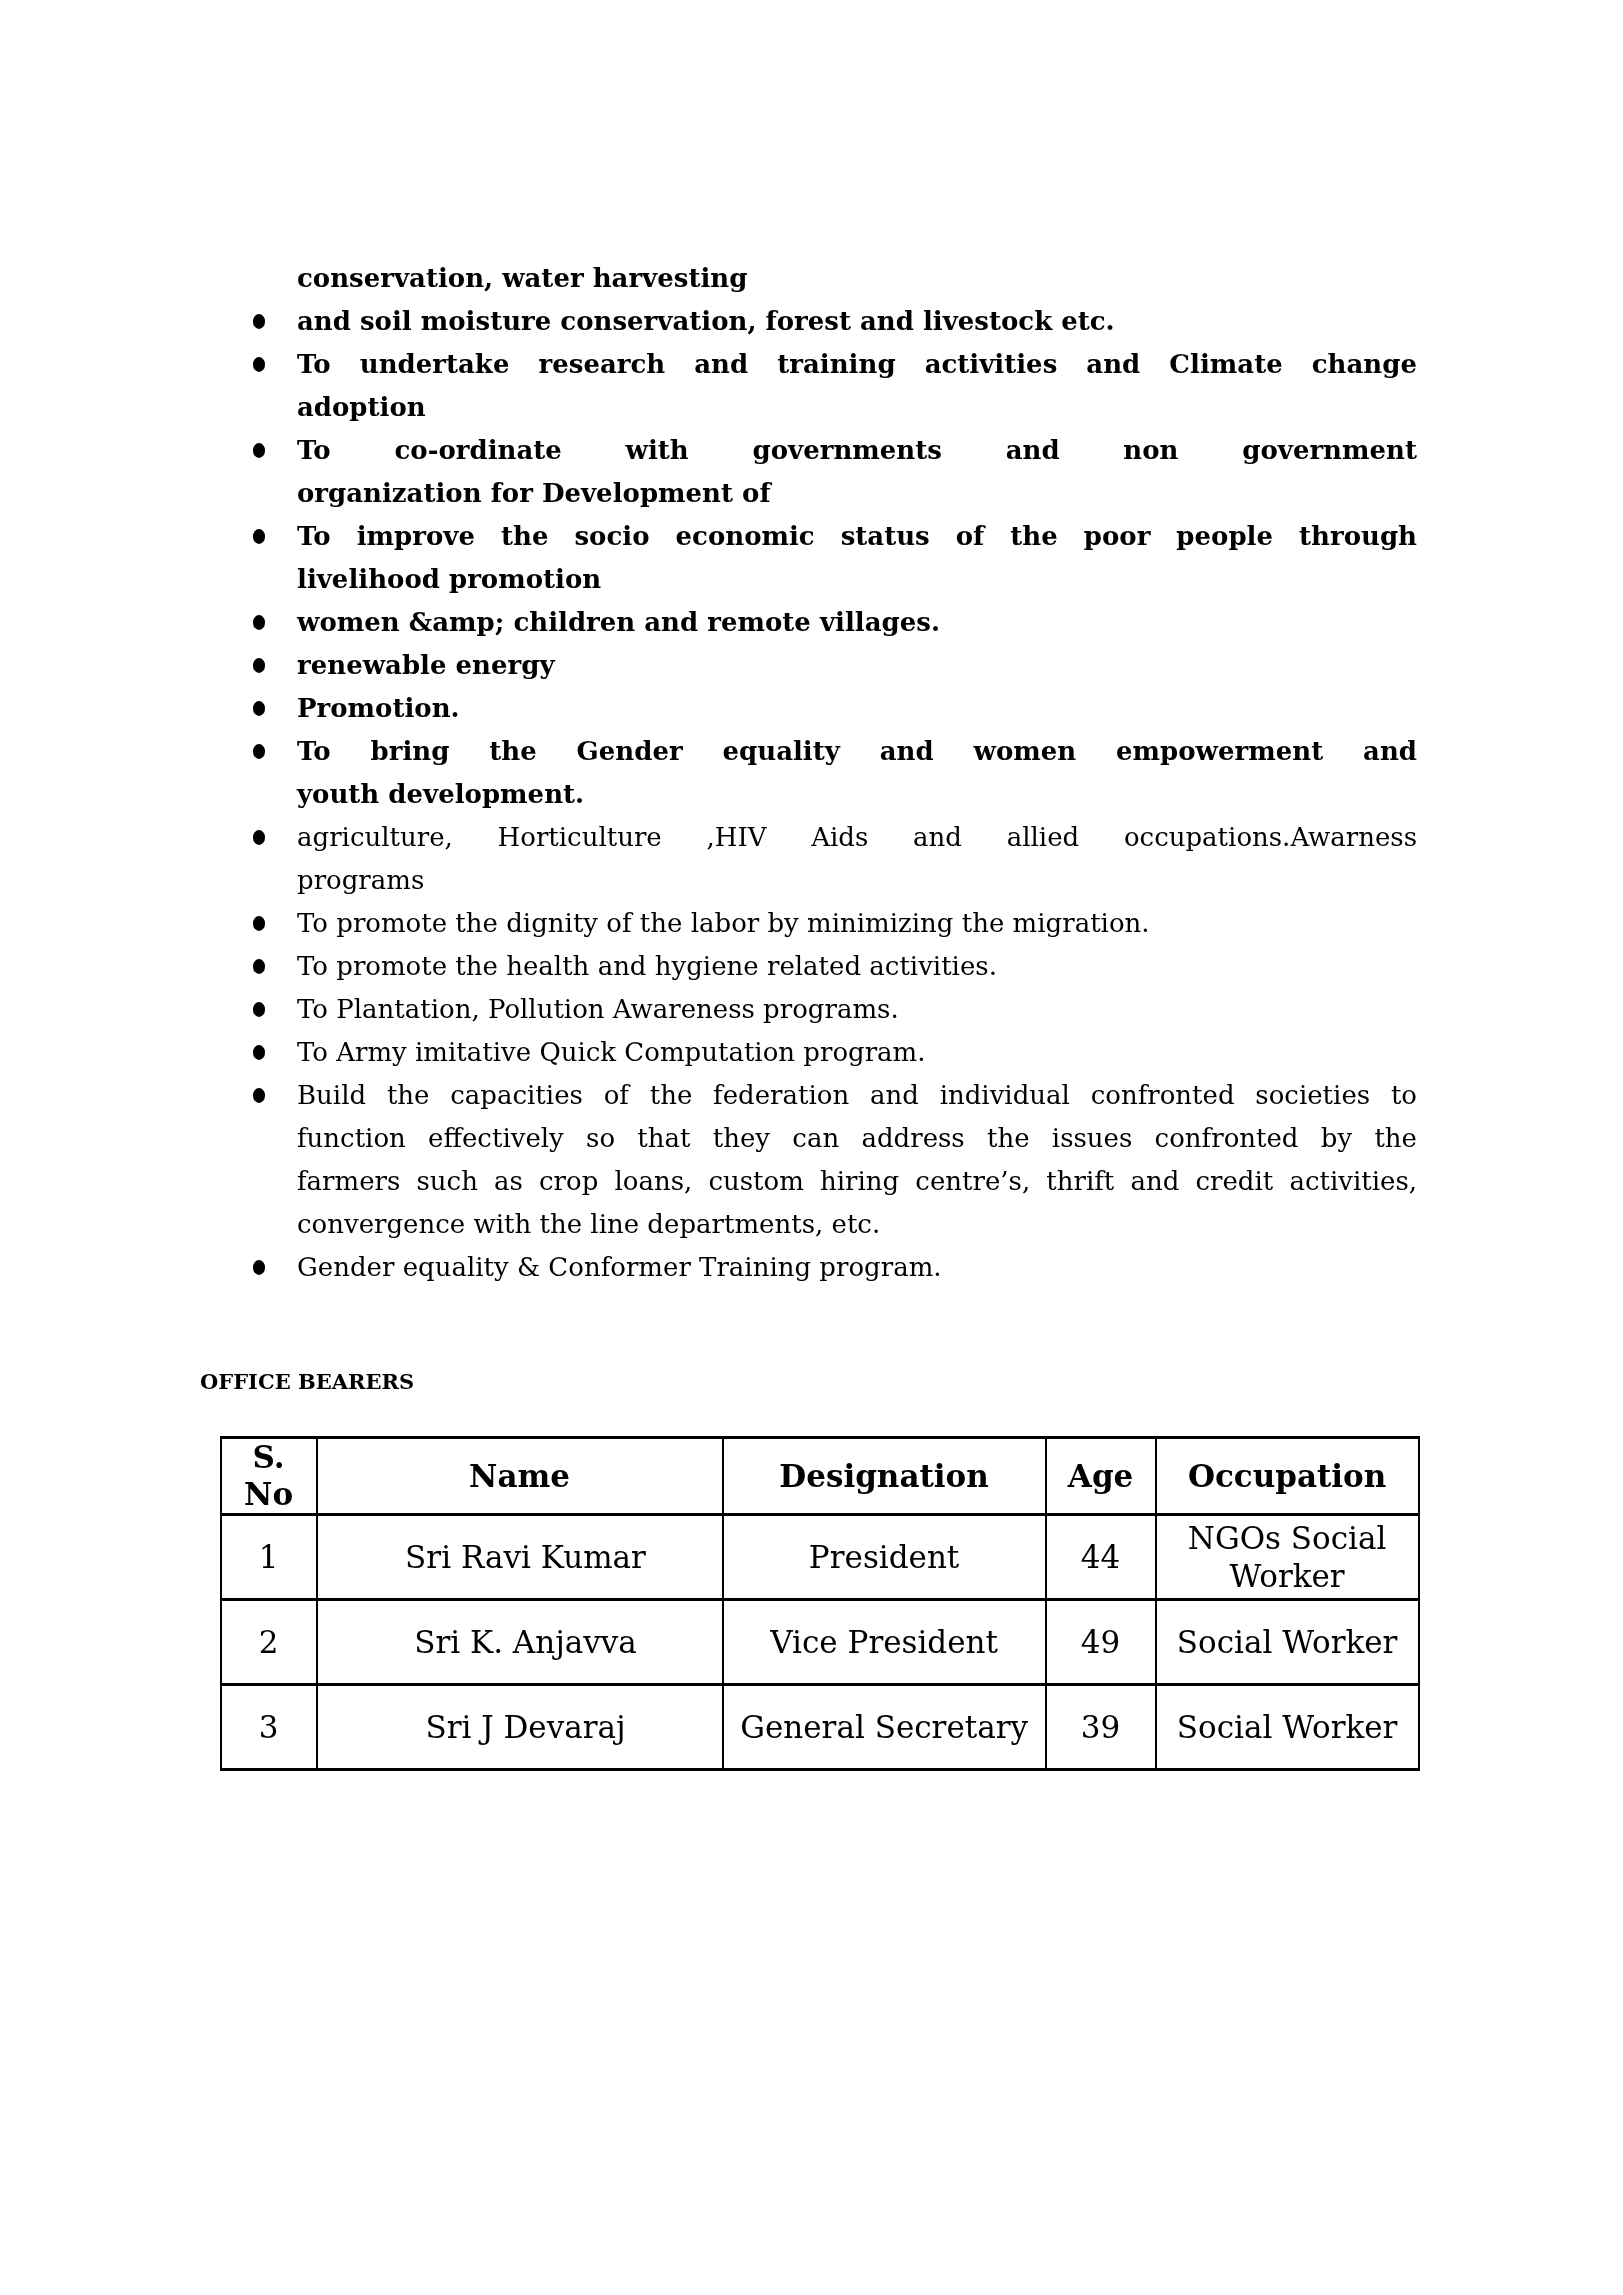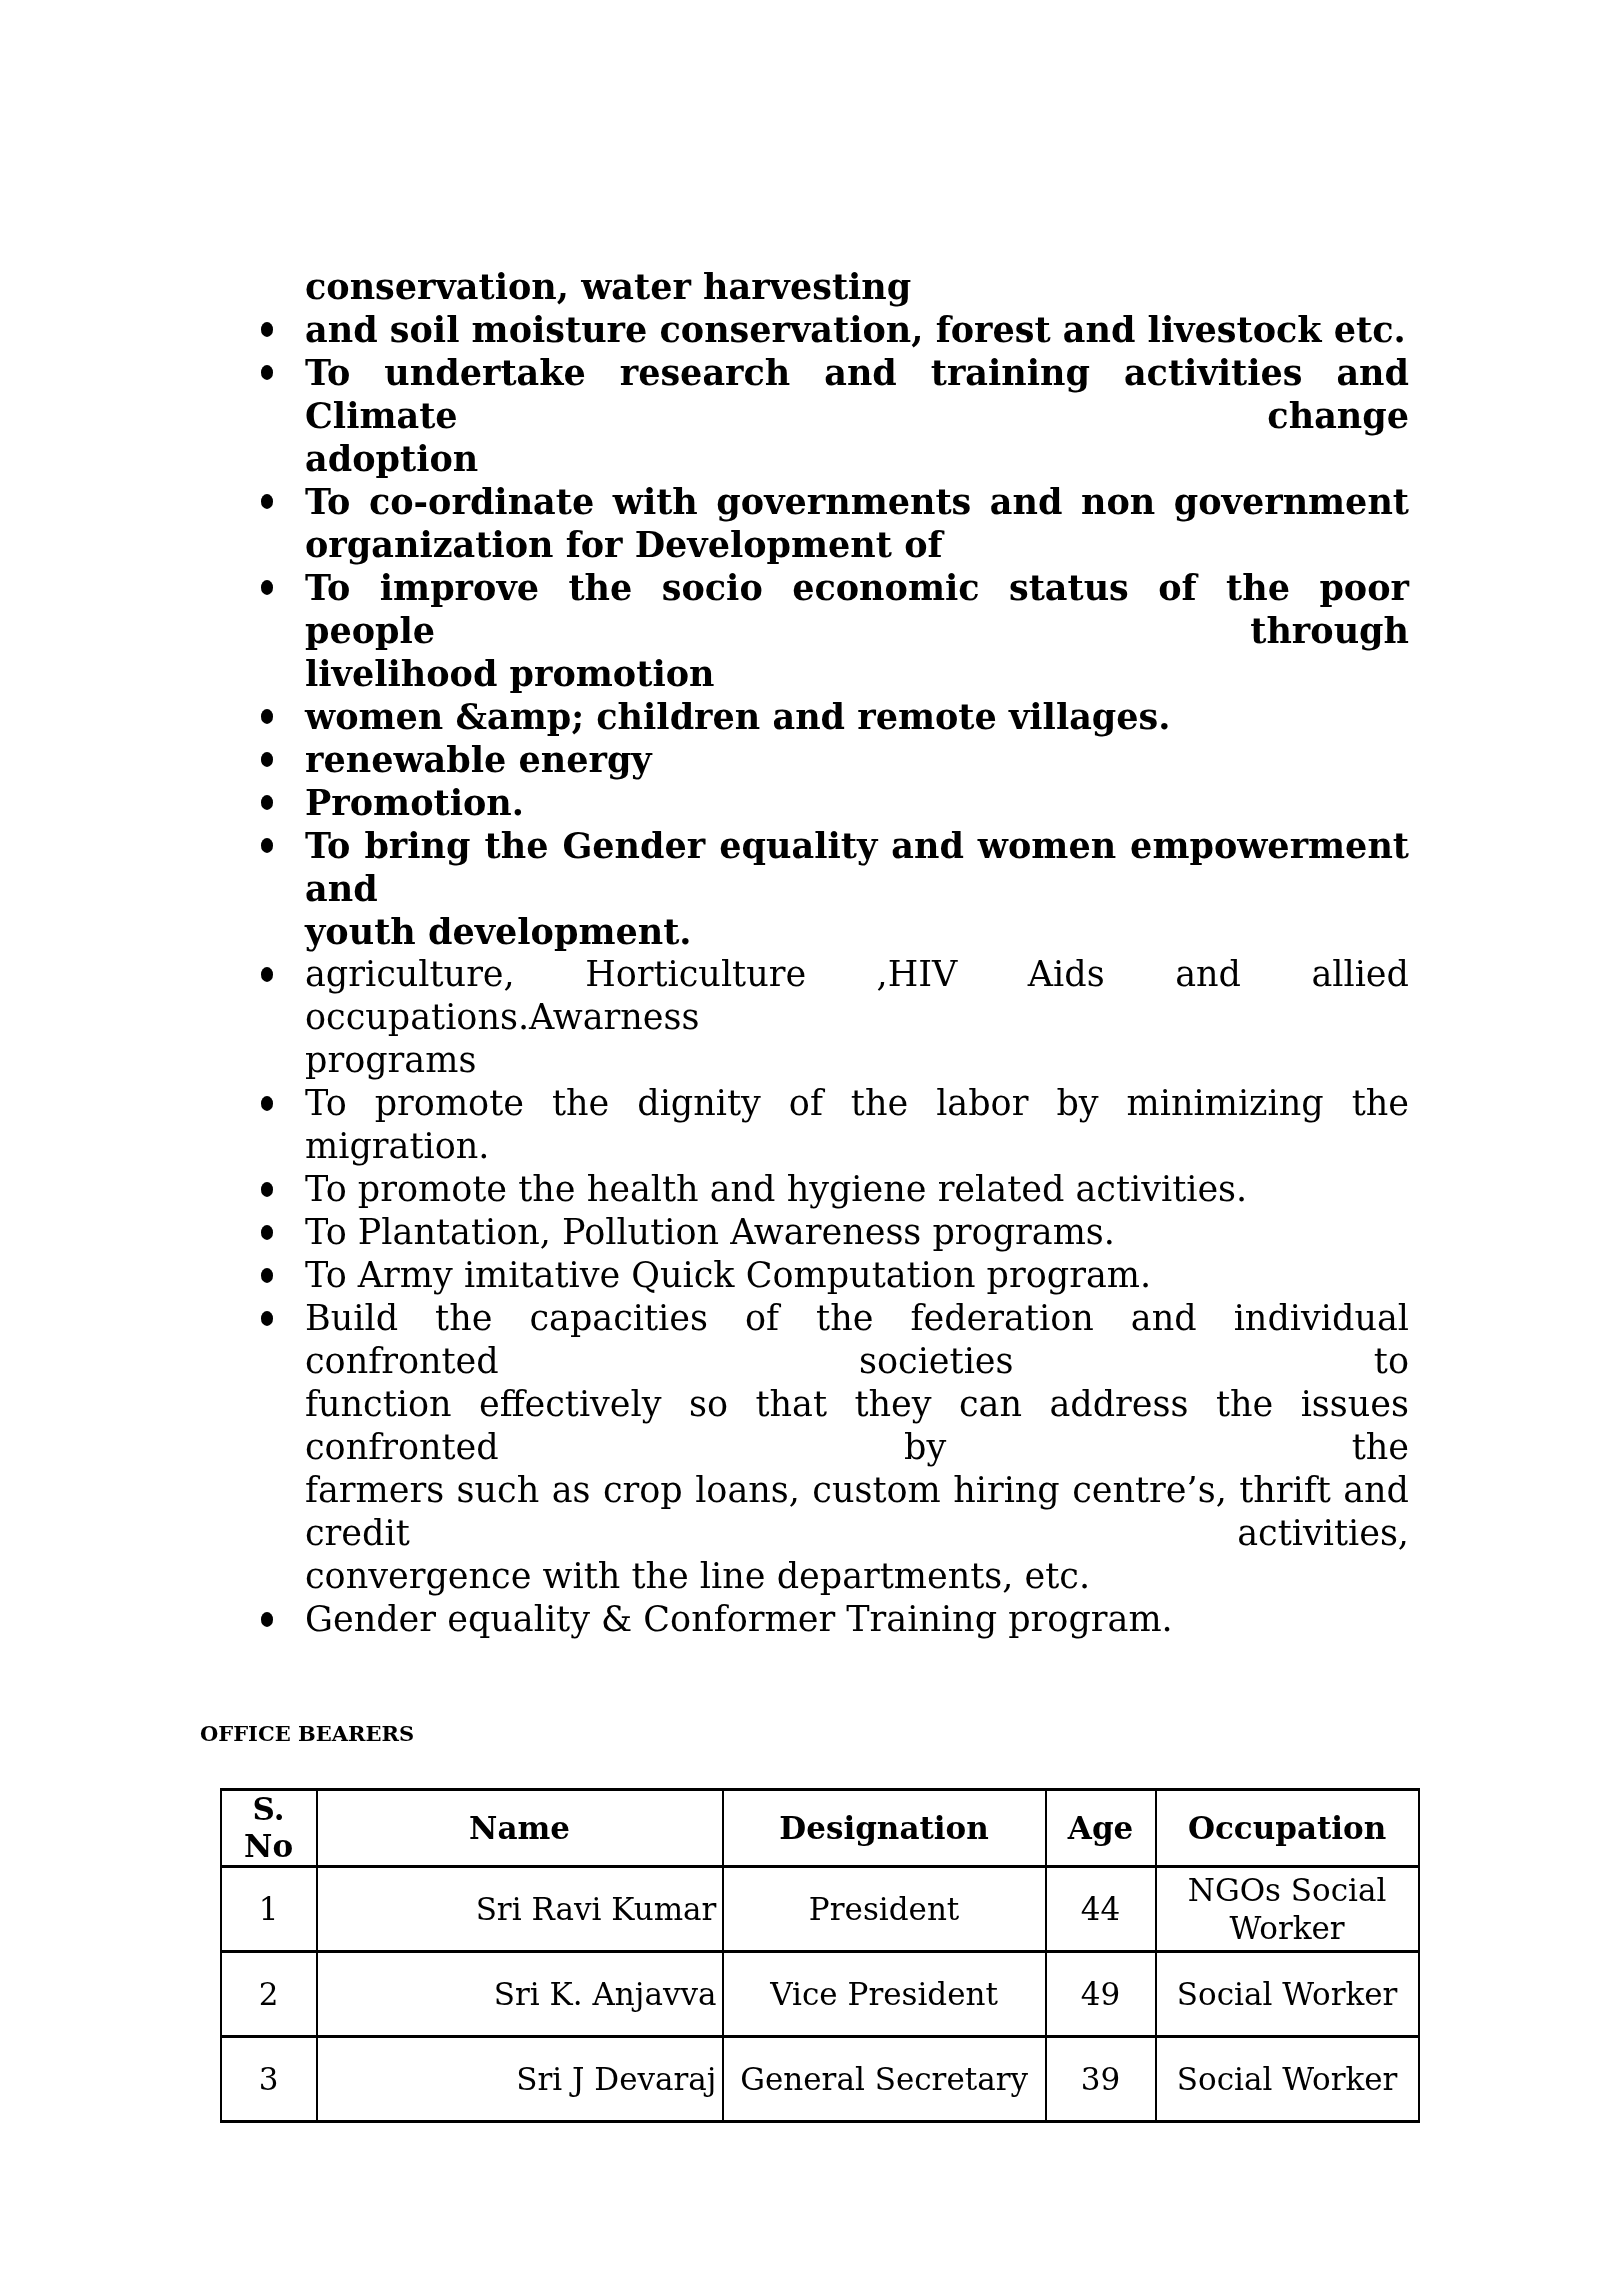--- a/index.html
+++ b/index.html
@@ -20,23 +20,23 @@
   .content {
     position: absolute;
     left: 200px;
     top: 257px;
     width: 1217px;
   }
 
   
   ul.objectives {
     list-style: none;
-    margin: 8px;
+    margin: 0;
     padding: 0 0 0 97px; 
-    font-size: 35px;
+    font-size: 26px;
     line-height: 43px;
   }
   ul.objectives li {
     position: relative;
   }
   ul.objectives li.b { font-weight: 700; }
   ul.objectives li::before {
     content: "";
     position: absolute;
     left: -44px;
@@ -97,21 +97,21 @@
   }
   table.bearers th.sno {
     white-space: pre-line;
     line-height: 37px;
   }
   table.bearers td {
     height: 82px;
     font-weight: 400;
   }
   table.bearers td.name {
-    text-align: right;
+    text-align: center;
     padding-left: 17px;
   }
   table.bearers td.occ {
     line-height: 38px;
     border-radius: 20px;
   }
 </style>
 </head>
 <body>
 

